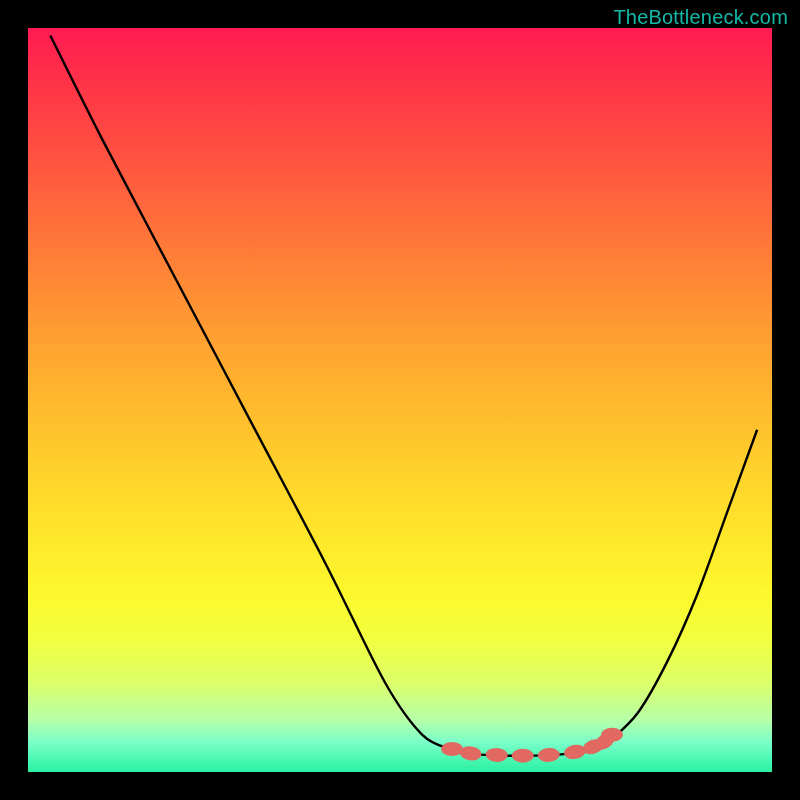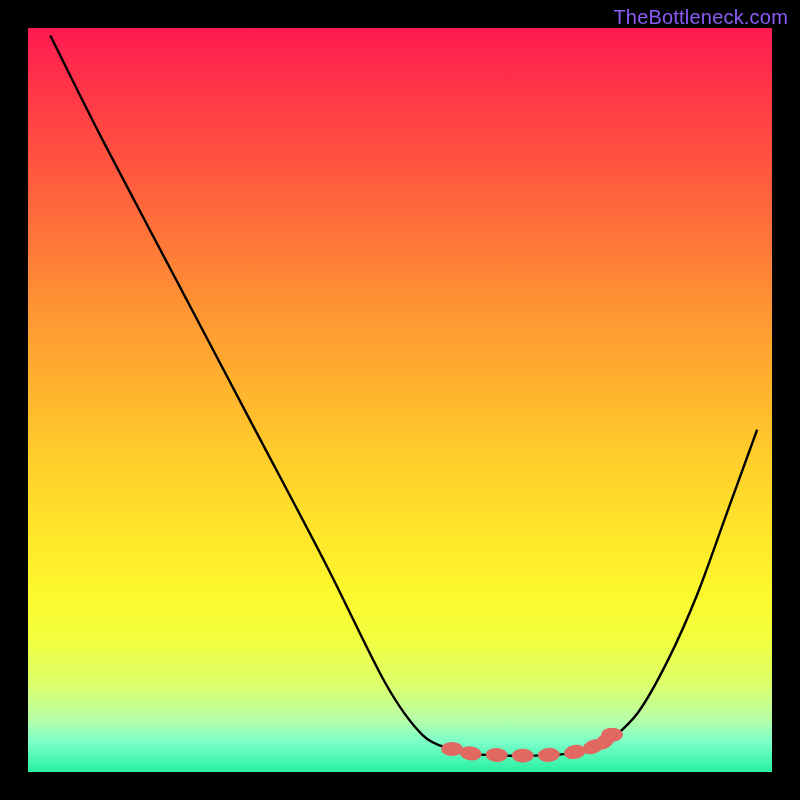--- a/index.html
+++ b/index.html
@@ -9,21 +9,21 @@
     height: 800px;
     background: #000;
     position: relative;
     overflow: hidden;
     font-family: Arial, sans-serif;
   }
   .watermark {
     position: absolute;
     top: 6px;
     right: 12px;
-    color: #8b5cf6;
+    color: #14b8a6;
     font-size: 20px;
     font-weight: normal;
     z-index: 10;
     letter-spacing: 0.2px;
   }
   .plot-area {
     position: absolute;
     left: 28px;
     top: 28px;
     width: 744px;

